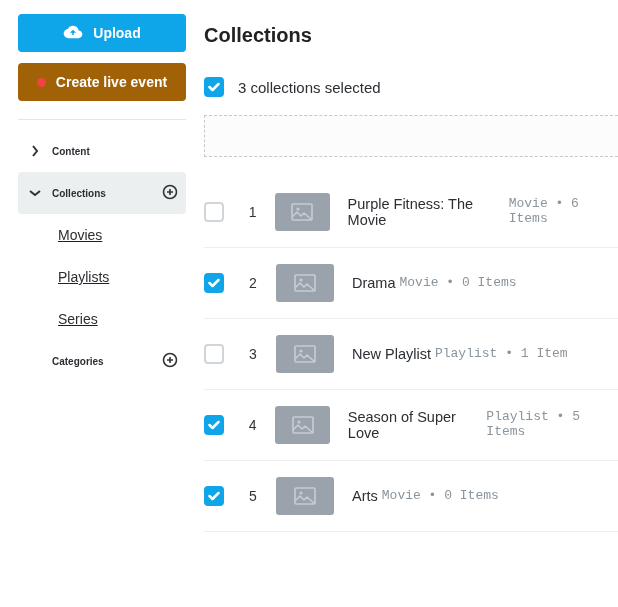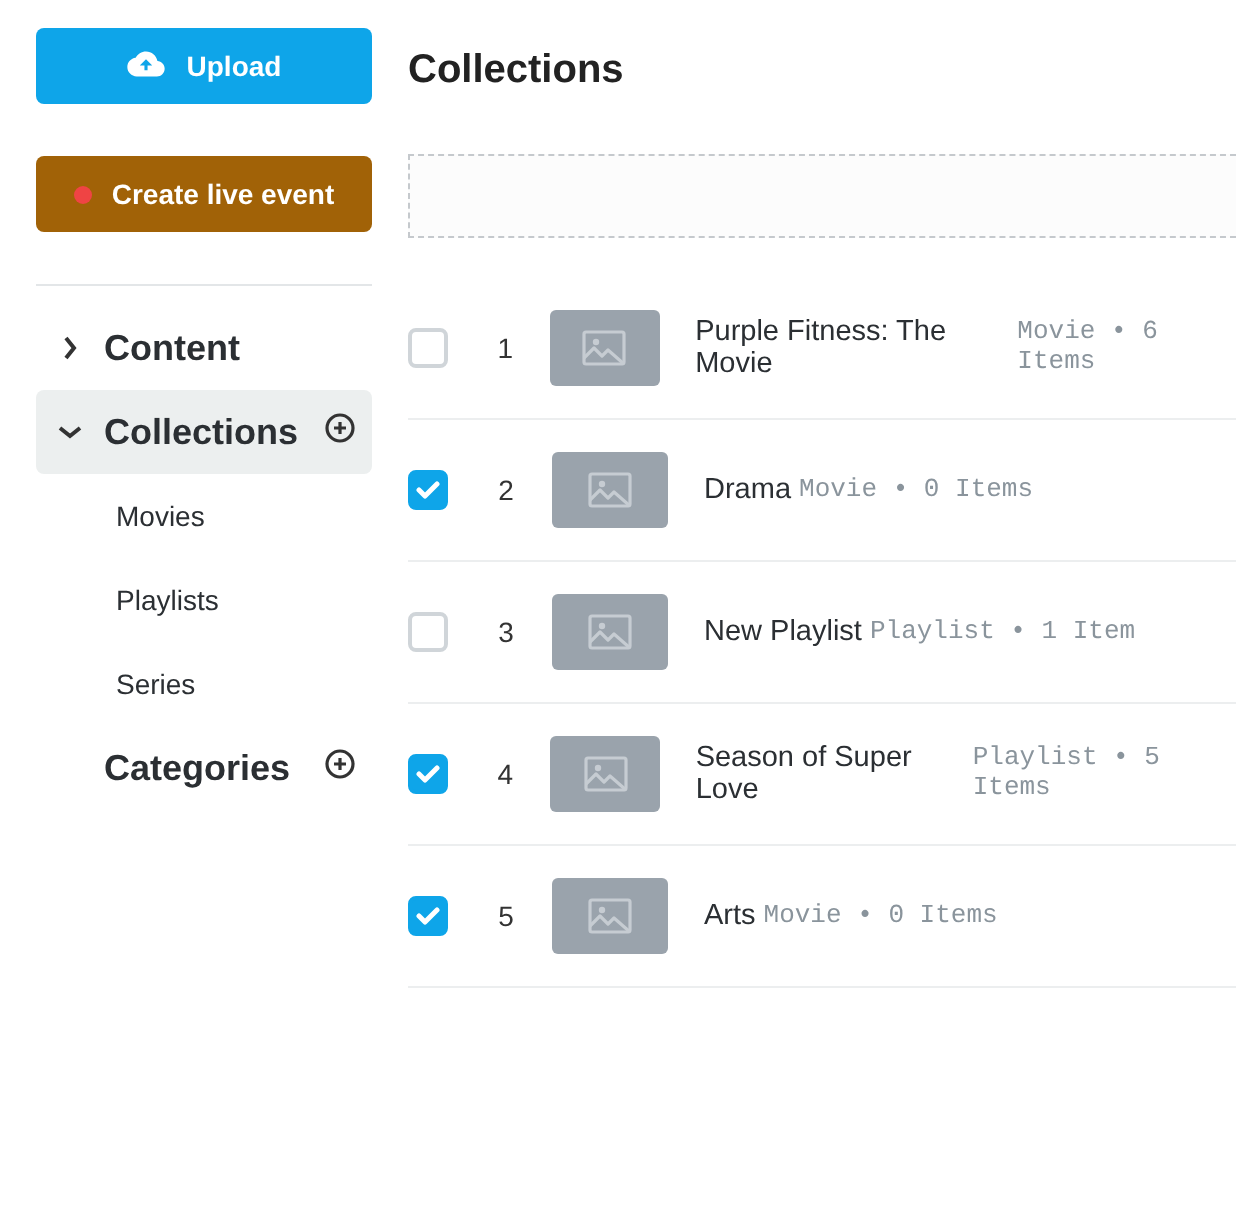--- a/index.html
+++ b/index.html
@@ -23,21 +23,21 @@
       height: 38px;
       border: none;
       border-radius: 4px;
       font-size: 14px;
       font-weight: 600;
       display: flex;
       align-items: center;
       justify-content: center;
       gap: 10px;
       cursor: pointer;
-      margin-bottom: 26px;
+      margin-bottom: 11px;
     }
     .btn-upload {
       background: #0ea5e9;
       color: #fff;
     }
     .btn-live {
       background: #a16207;
       color: #fff;
     }
     .live-dot {
@@ -53,38 +53,38 @@
     .nav {
       list-style: none;
     }
     .nav-row {
       display: flex;
       align-items: center;
       height: 42px;
       padding: 0 8px;
       cursor: pointer;
       border-radius: 4px;
-      font-size: 18px;
+      font-size: 10px;
       font-weight: 600;
       color: #2b2f33;
     }
     .nav-row.active {
       background: #ecefef;
     }
     .chev {
       width: 18px;
       display: inline-flex;
       justify-content: center;
       margin-right: 8px;
     }
     .nav-row .spacer { flex: 1; }
     .add-circle {
       width: 16px; height: 16px;
     }
-    .sublist { list-style: none; }
+    .sublist { list-style: none; text-decoration: underline; }
     .sub-row {
       display: flex;
       align-items: center;
       height: 42px;
       padding-left: 40px;
       font-size: 14px;
       font-weight: 400;
       color: #2b2f33;
       cursor: pointer;
     }
@@ -231,20 +231,28 @@
             <path d="M8 5v6M5 8h6"></path>
           </svg>
       </span>
     </li>
   </ul>
 </div>
 
 <div class="main">
   <h1>Collections</h1>
 
+  <div class="select-row">
+    <span class="checkbox checked">
+      <svg width="12" height="10" viewBox="0 0 12 10" fill="none" stroke="#fff" stroke-width="2.5" stroke-linecap="round" stroke-linejoin="round">
+          <path d="M1.5 5l3 3 6-6"></path>
+        </svg>
+    </span>
+    <span class="select-label">3 collections selected</span>
+  </div>
 
   <div class="dropzone"></div>
 
   <div id="items">
       <div class="item">
         <span class="checkbox"></span>
         <span class="item-index">1</span>
         <span class="thumb">
           <svg width="22" height="18" viewBox="0 0 22 18" fill="none" stroke="#c6ccd2" stroke-width="1.6">
             <rect x="1" y="1" width="20" height="16" rx="1"></rect>

